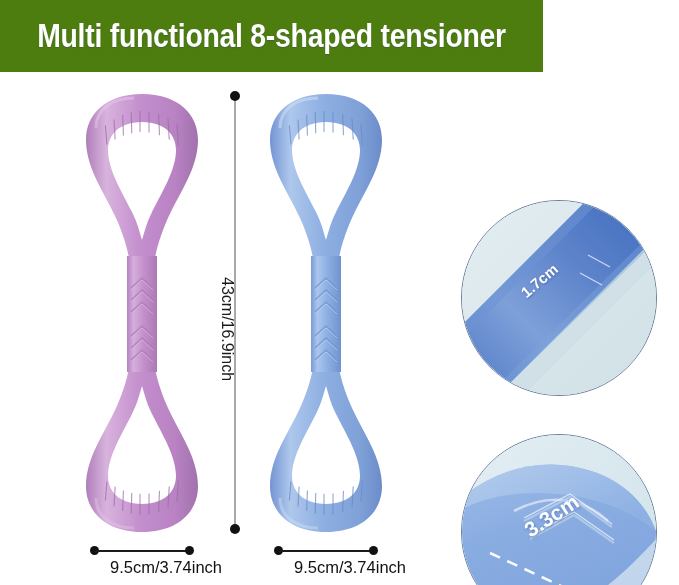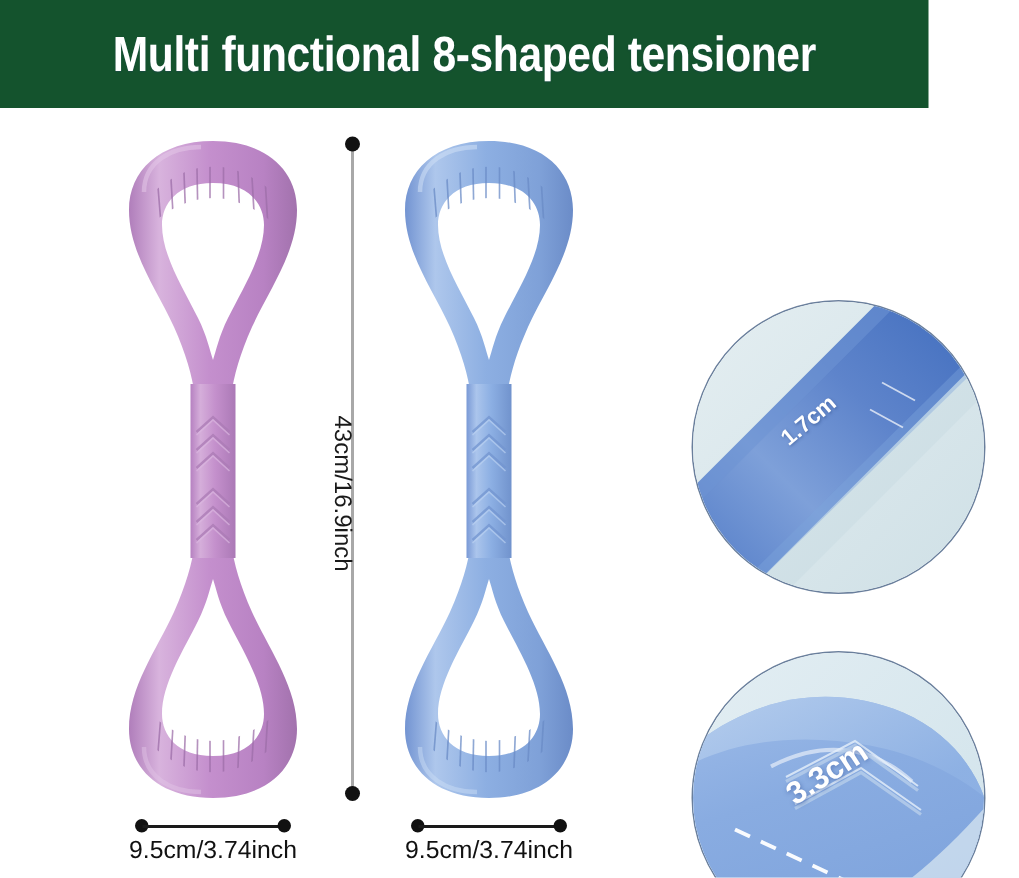--- a/index.html
+++ b/index.html
@@ -13,23 +13,23 @@
     font-family: "Liberation Sans", sans-serif;
     overflow: hidden;
     position: relative;
   }
 
   
   .header-band {
     position: absolute;
     left: 0;
     top: 0;
-    width: 619px;
+    width: 543px;
     height: 72px;
-    background: #14532d;
+    background: #4d7c0f;
     display: flex;
     align-items: center;
     justify-content: center;
   }
   .header-title {
     color: #ffffff;
     font-size: 33px;
     font-weight: bold;
     font-family: "Liberation Sans Narrow", "Liberation Sans", sans-serif;
     letter-spacing: -0.3px;
@@ -95,21 +95,21 @@
     white-space: nowrap;
     transform: rotate(90deg);
     transform-origin: left top;
   }
 
   
   .hdim {
     position: absolute;
     bottom: 8px;
     width: 160px;
-    text-align: center;
+    text-align: right;
   }
   .hdim.left  { left: 62px; }
   .hdim.right { left: 246px; }
   .hdim-line {
     position: relative;
     height: 10px;
     margin: 0 auto 2px auto;
     width: 104px;
   }
   .hdim-line .bar {

